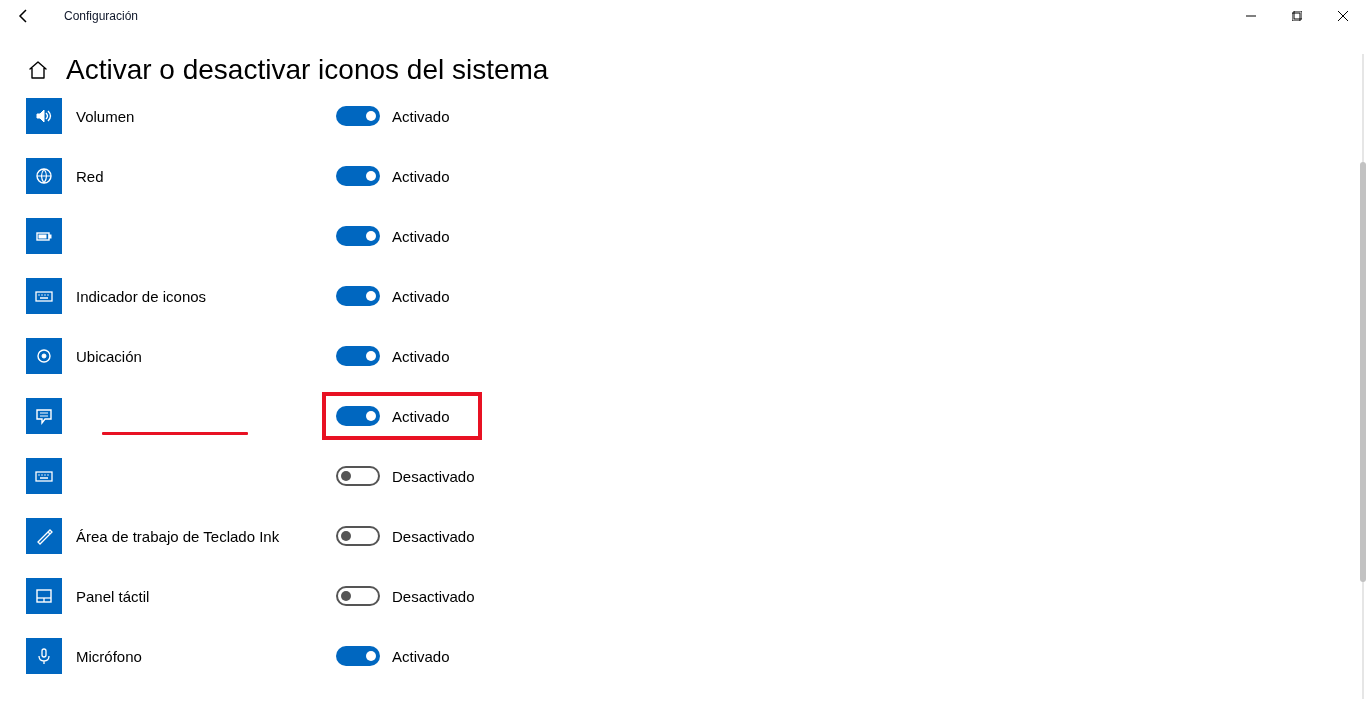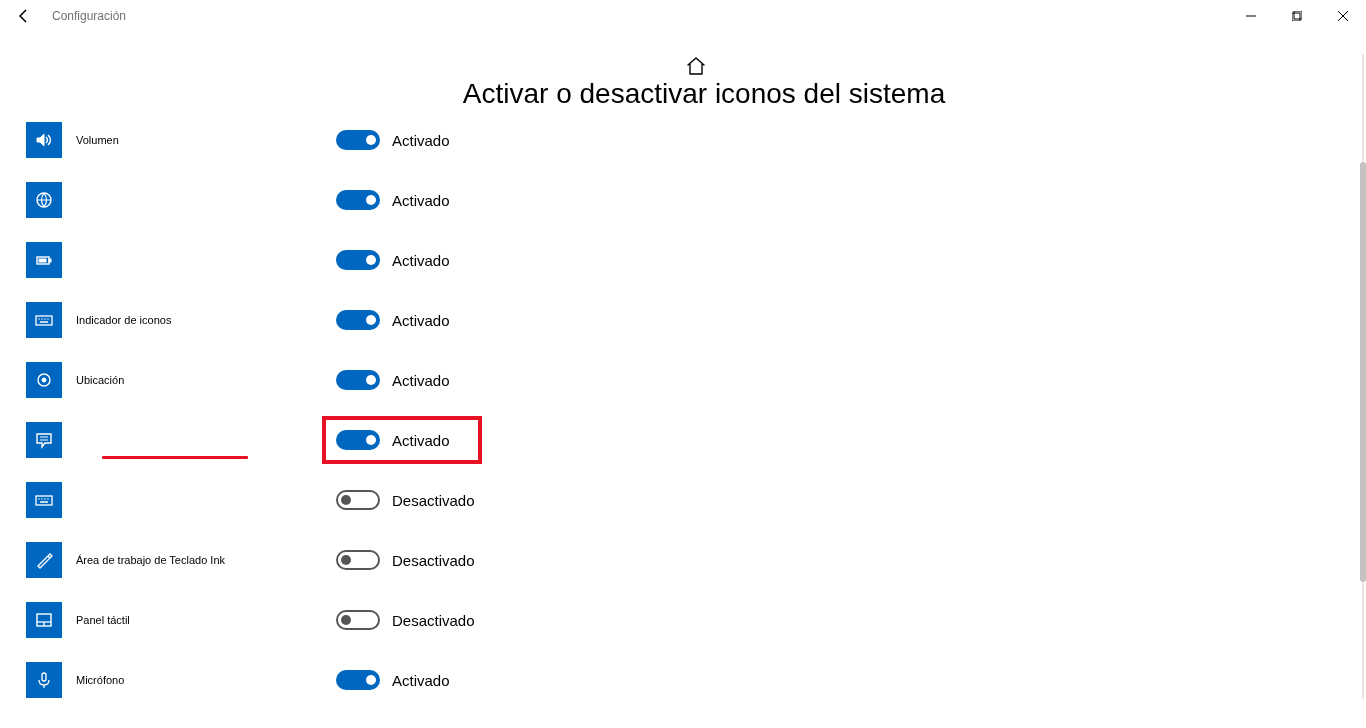--- a/index.html
+++ b/index.html
@@ -2,37 +2,37 @@
 <html><head>
 <meta charset="utf-8">
 <style>
   * { box-sizing: border-box; }
   html,body { margin:0; padding:0; width:1366px; height:728px; font-family:"Segoe UI",Tahoma,Arial,sans-serif; background:#fff; color:#000; overflow:hidden; }
 
   
   .titlebar { height:32px; display:flex; align-items:center; }
   .titlebar .back { width:48px; height:32px; display:flex; align-items:center; justify-content:center; }
   .titlebar .back svg { width:16px; height:16px; }
-  .titlebar .app-title { font-size:12px; margin-left:4px; color:#737373; }
+  .titlebar .app-title { font-size:12px; margin-left:16px; color:#0f172a; }
   .titlebar .spacer { flex:1; }
   .titlebar .winbtn { width:46px; height:32px; display:flex; align-items:center; justify-content:center; }
   .titlebar .winbtn svg { width:10px; height:10px; }
 
   
-  .header { margin-top:22px; margin-left:26px; display:flex; align-items:center;flex-direction:column; }
+  .header { margin-top:22px; margin-left:26px; display:flex; align-items:center; }
   .home-icon { width:24px; height:24px; display:flex; align-items:center; justify-content:center; }
   .home-icon svg { width:20px; height:20px; }
   .page-title { font-size:28px; font-weight:400; margin-left:16px; letter-spacing:0px; }
 
   
   .list { margin-left:26px; margin-top:0px; }
   .row { height:60px; display:flex; align-items:center; position:relative; }
   .row .icon-box { width:36px; height:36px; background:#0067c0; display:flex; align-items:center; justify-content:center; }
   .row .icon-box svg { stroke:#fff; fill:none; }
-  .row .label { margin-left:14px; font-size:11px; width:240px; }
+  .row .label { margin-left:14px; font-size:15px; width:240px; }
   .row .toggle-wrap { position:absolute; left:310px; display:flex; align-items:center; }
   .toggle { width:44px; height:20px; border-radius:10px; position:relative; }
   .toggle.on { background:#0067c0; }
   .toggle.off { background:#fff; border:2px solid #555; }
   .toggle .knob { position:absolute; width:10px; height:10px; border-radius:50%; top:50%; transform:translateY(-50%); }
   .toggle.on .knob { background:#fff; right:4px; }
   .toggle.off .knob { background:#555; left:3px; }
   .toggle-label { margin-left:12px; font-size:15px; }
 
   .underline-red { position:absolute; left:76px; top:46px; width:146px; height:3px; background:#e81123; border-radius:1px; }
@@ -99,20 +99,21 @@
     </div>
   </div>
 
   <div class="row">
     <div class="icon-box">
       <svg width="20" height="20" viewBox="0 0 20 20">
           <circle cx="10" cy="10" r="7" stroke="#fff" stroke-width="1.4"></circle>
           <path d="M3 10 H17 M10 3 Q5 10 10 17 M10 3 Q15 10 10 17" stroke="#fff" stroke-width="1.2" fill="none"></path>
         </svg>
     </div>
+    <div class="label">Red</div>
     <div class="toggle-wrap">
       <div class="toggle on">
           <div class="knob"></div>
         </div>
       <div class="toggle-label">Activado</div>
     </div>
   </div>
 
   <div class="row">
     <div class="icon-box">

